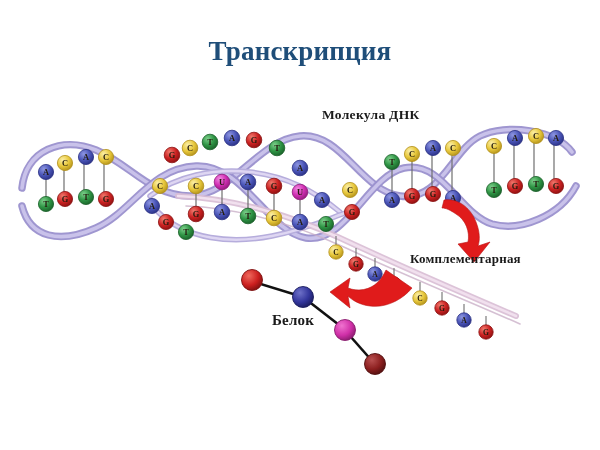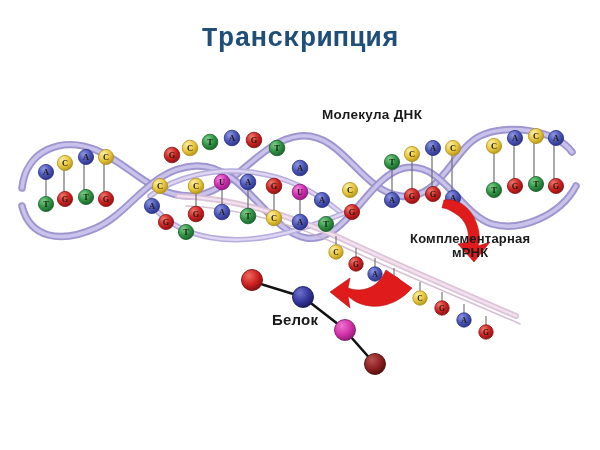--- a/index.html
+++ b/index.html
@@ -12,46 +12,46 @@
     position: relative;
     width: 600px;
     height: 450px;
     background: #ffffff;
     overflow: hidden;
     font-family: "Liberation Sans", sans-serif;
   }
   #title {
     position: absolute;
     left: 0;
-    top: 24px;
+    top: 36px;
     width: 600px;
     text-align: center;
-    font-family: Liberation Mono, monospace;
+    font-family: Liberation Serif, serif;
     font-weight: bold;
     font-size: 27px;
     color: #1f4e79;
     letter-spacing: 0.2px;
   }
   .figure-label {
     position: absolute;
-    font-family: Liberation Sans, sans-serif;
+    font-family: Liberation Serif, serif;
     font-weight: bold;
     color: #1a1a1a;
     line-height: 1.08;
     white-space: nowrap;
   }
   #label-dna {
     left: 322px;
     top: 108px;
     font-size: 13.5px;
     letter-spacing: 0.3px;
   }
   #label-mrna {
     left: 410px;
-    top: 232px;
+    top: 252px;
     font-size: 13px;
     text-align: center;
     letter-spacing: 0.2px;
   }
   #label-mrna .l2 { display: block; }
   #label-protein {
     left: 272px;
     top: 312px;
     font-size: 15px;
     letter-spacing: 0.2px;
@@ -560,18 +560,17 @@
       <g>
           <circle cx="375" cy="364" r="10.5" fill="url(#pD)" stroke="#521010" stroke-width="0.9"></circle>
         </g>
     </g>
   </svg>
 
   <div class="figure-label" id="label-dna">Молекула ДНК</div>
 
   <div class="figure-label" id="label-mrna">
     <span class="l1">Комплементарная</span>
-    <span class="l2">мРНК</span>
   </div>
 
   <div class="figure-label" id="label-protein">Белок</div>
 
 </div>
 
 </body></html>

